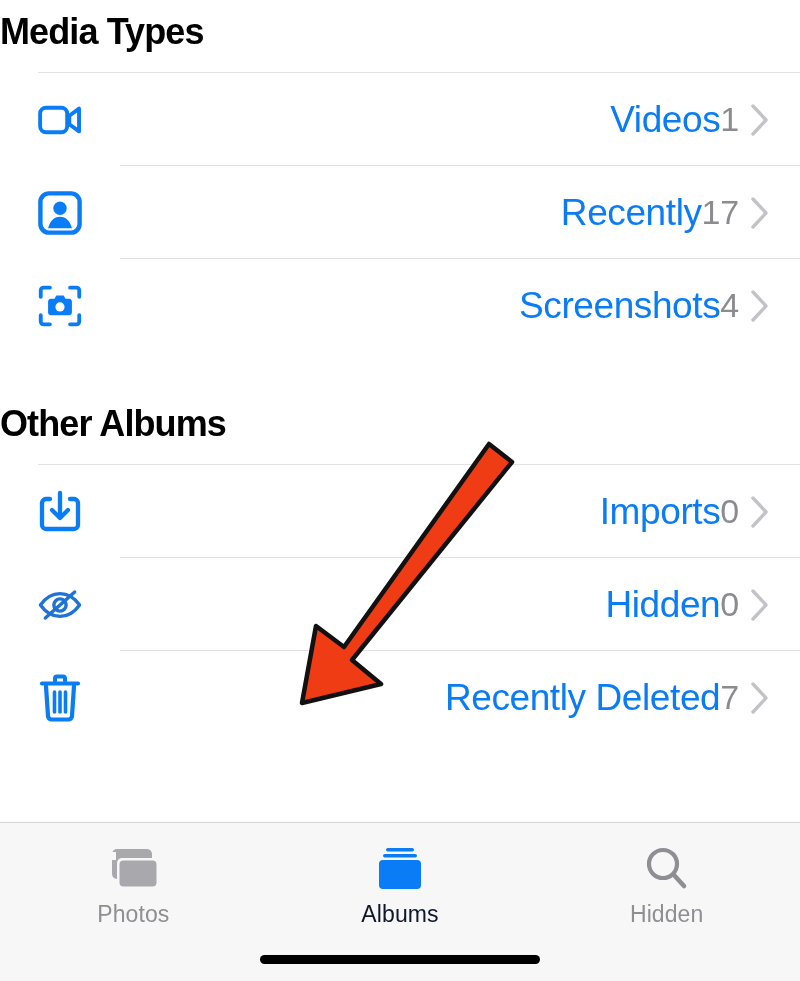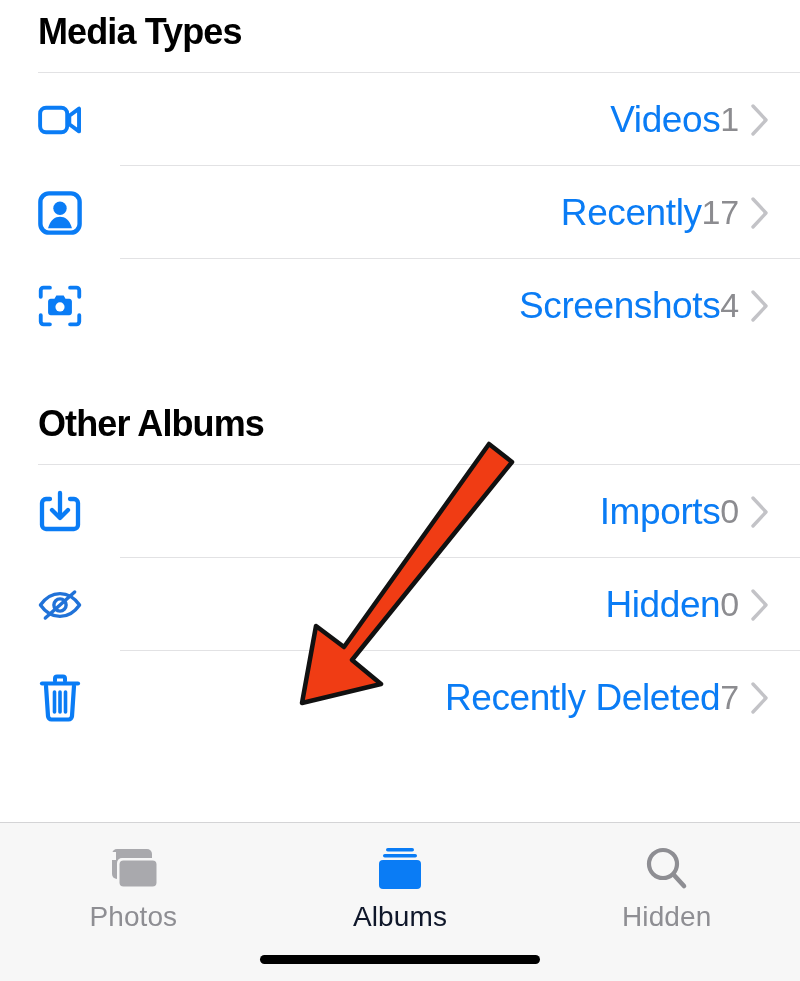--- a/index.html
+++ b/index.html
@@ -29,21 +29,20 @@
     background: #ffffff;
     overflow: hidden;
   }
 
   
   .section-header {
     font-size: 36px;
     font-weight: bold;
     color: #000000;
     letter-spacing: -0.9px;
-    padding-left: 38px;
     line-height: 1;
   }
   .header-rule {
     height: 1px;
     background: #e2e2e4;
     margin-left: 38px;
     margin-right: 0;
   }
 
   
@@ -111,21 +110,21 @@
   .tab {
     flex: 1;
     padding-top: 23px;
     display: flex;
     flex-direction: column;
     align-items: center;
     gap: 9px;
   }
   .tab-icon { height: 46px; display: flex; align-items: center; justify-content: center; }
   .tab-label {
-    font-size: 28px;
+    font-size: 23px;
     color: #8e8e93;
     letter-spacing: 0.1px;
   }
   .tab.active .tab-label { color: #0f172a; }
 
   .home-indicator {
     position: absolute;
     left: 50%;
     transform: translateX(-50%);
     bottom: 17px;

